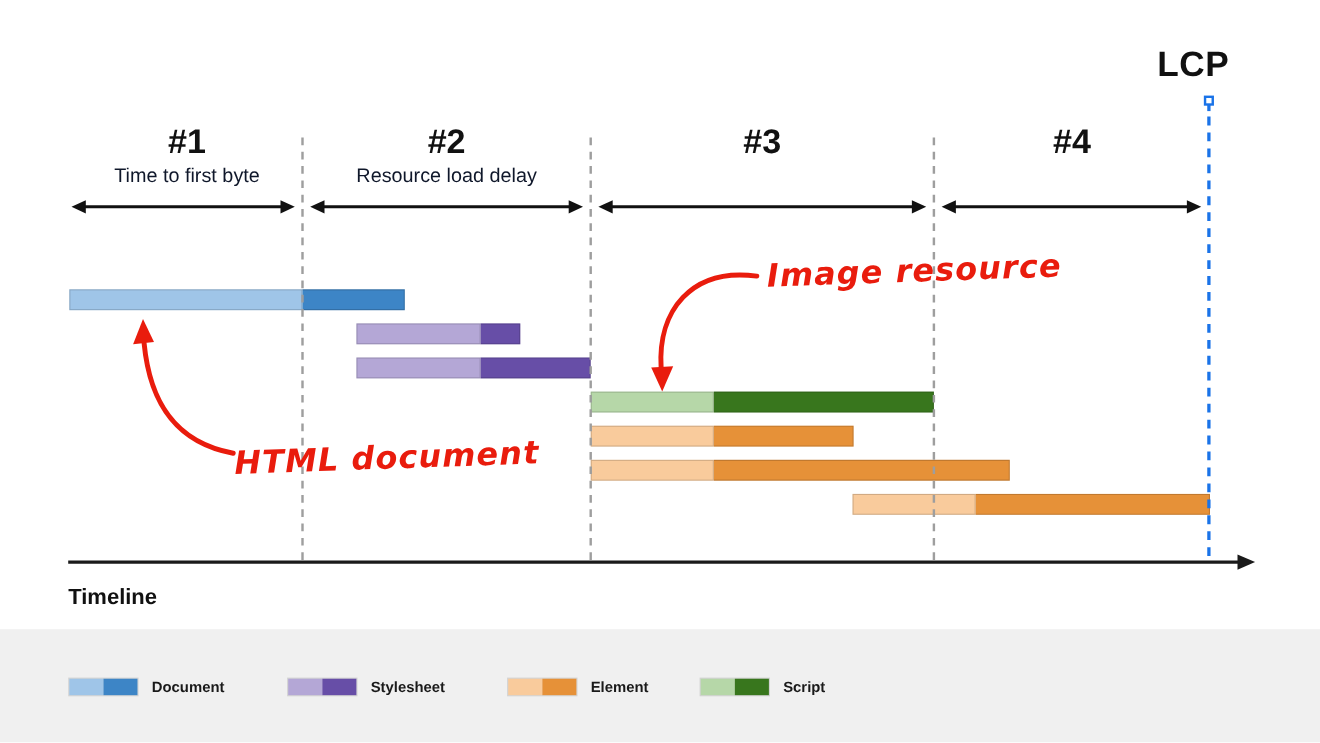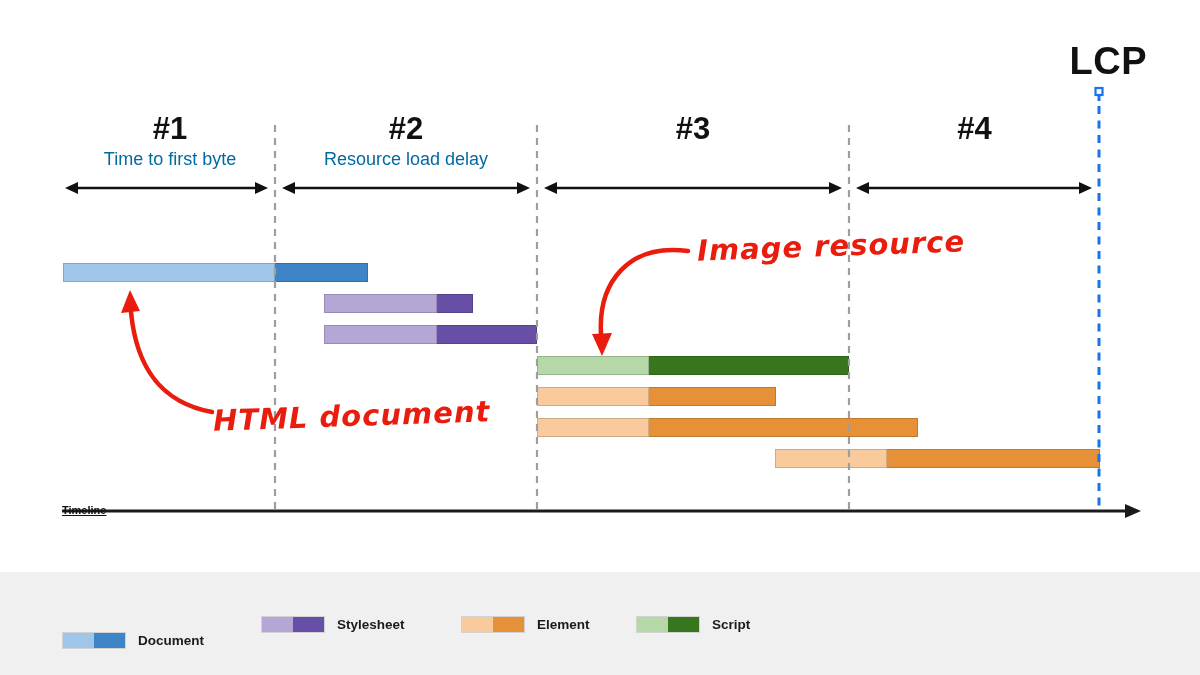--- a/index.html
+++ b/index.html
@@ -4,54 +4,54 @@
 <style>
   html,body{margin:0;padding:0;}
   body{
     width:1200px;height:675px;position:relative;overflow:hidden;
     background:#ffffff;
     font-family:"Liberation Sans", sans-serif;
     color:#111;
   }
   
   .lcp-title{
-    position:absolute;left:1052px;top:40px;width:95px;text-align:right;
-    font-size:38px;font-weight:700;letter-spacing:0.5px;color:#111;
+    position:absolute;left:1052px;top:40px;width:95px;text-align:left;
+    font-size:32px;font-weight:700;letter-spacing:0.5px;color:#111;
   }
   
   .phase{position:absolute;top:112px;text-align:center;}
   .phase .phase-num{font-size:31px;font-weight:700;line-height:34px;}
-  .phase .phase-label{font-size:18px;font-weight:500;line-height:22px;margin-top:2px;color:#0369a1;}
+  .phase .phase-label{font-size:18px;font-weight:500;line-height:22px;margin-top:2px;color:#0f172a;}
   #phase-1{left:65px;width:210px;}
   #phase-2{left:275px;width:262px;}
   #phase-3{left:537px;width:312px;}
   #phase-4{left:849px;width:251px;}
   
   #bars-layer{position:absolute;inset:0;}
   .bar{position:absolute;display:flex;}
   .bar-seg{height:100%;box-sizing:border-box;border:1.5px solid rgba(0,0,0,0.16);}
   .bar-seg + .bar-seg{border-left:none;}
   
-  .timeline-label{position:absolute;left:62px;top:504px;font-size:11px;font-weight:700;text-decoration:underline;}
+  .timeline-label{position:absolute;left:62px;top:532px;font-size:20px;font-weight:700;}
   
   .annotation{
     position:absolute;font-size:29px;font-weight:700;font-style:italic;
     letter-spacing:1px;color:#e91c0d;white-space:nowrap;
     font-family:"DejaVu Sans", cursive, sans-serif;
     transform:rotate(-2deg);
   }
   #annotation-html{left:213px;top:399px;}
   #annotation-image{left:697px;top:229px;}
   
   .legend-band{position:absolute;left:0;top:572px;width:1200px;height:103px;background:#f0f0f0;}
   .legend-item{position:absolute;top:45px;display:flex;align-items:center;}
   .legend-swatch{display:flex;width:62px;height:15px;box-sizing:border-box;outline:1px solid rgba(0,0,0,0.12);}
   .legend-swatch span{width:31px;height:15px;}
   .legend-label{margin-left:13px;font-size:13.5px;font-weight:700;color:#1a1a1a;}
-  #legend-item-0{left:63px;margin-top:16px;}
+  #legend-item-0{left:63px;}
   #legend-item-1{left:262px;justify-content:center;}
   #legend-item-2{left:462px;}
   #legend-item-3{left:637px;}
   svg{position:absolute;left:0;top:0;pointer-events:none;}
 </style>
 </head>
 <body>
 
 <div class="lcp-title">LCP</div>
 

